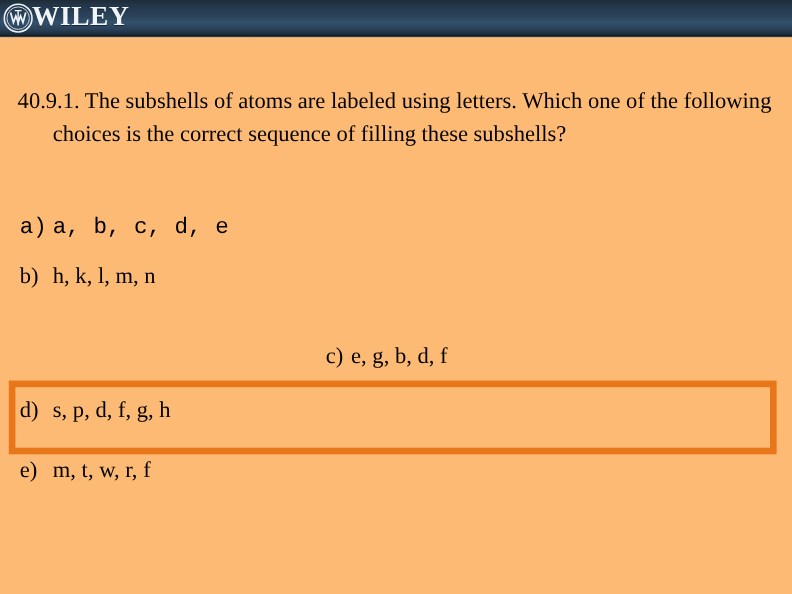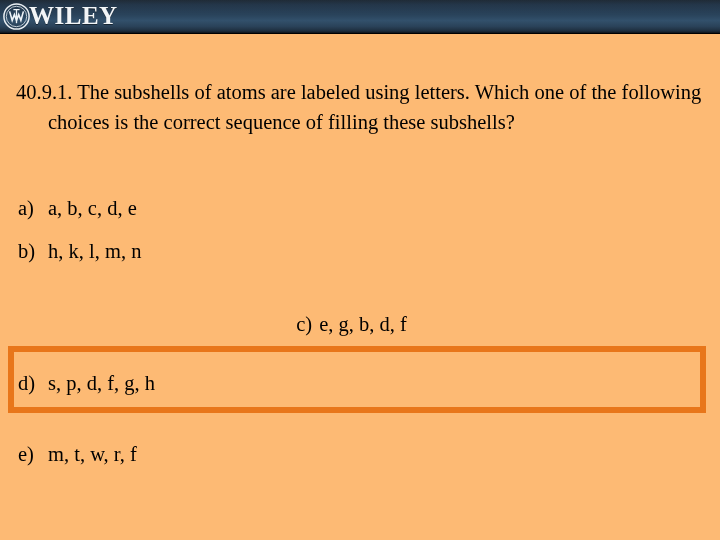--- a/index.html
+++ b/index.html
@@ -108,25 +108,25 @@
     width: 660px;
     font-size: 20.5px;
     line-height: 26px;
     color: #000000;
     white-space: nowrap;
   }
   .choice .label {
     display: inline-block;
     width: 30px;
   }
-  .choice-a { top: 161px; }
+  .choice-a { top: 161px; font-family: Liberation Mono, monospace; }
   .choice-b { top: 204px; }
   .choice-c { top: 277px; text-align: center; }
-  .choice-d { top: 336px; }
-  .choice-e { top: 407px; }
+  .choice-d { top: 326px; }
+  .choice-e { top: 381px; }
 
   .highlight-box {
     position: absolute;
     left: 8px;
     top: 312px;
     width: 698px;
     height: 67px;
     border: 6px solid #e8761a;
     box-sizing: border-box;
     background: transparent;

